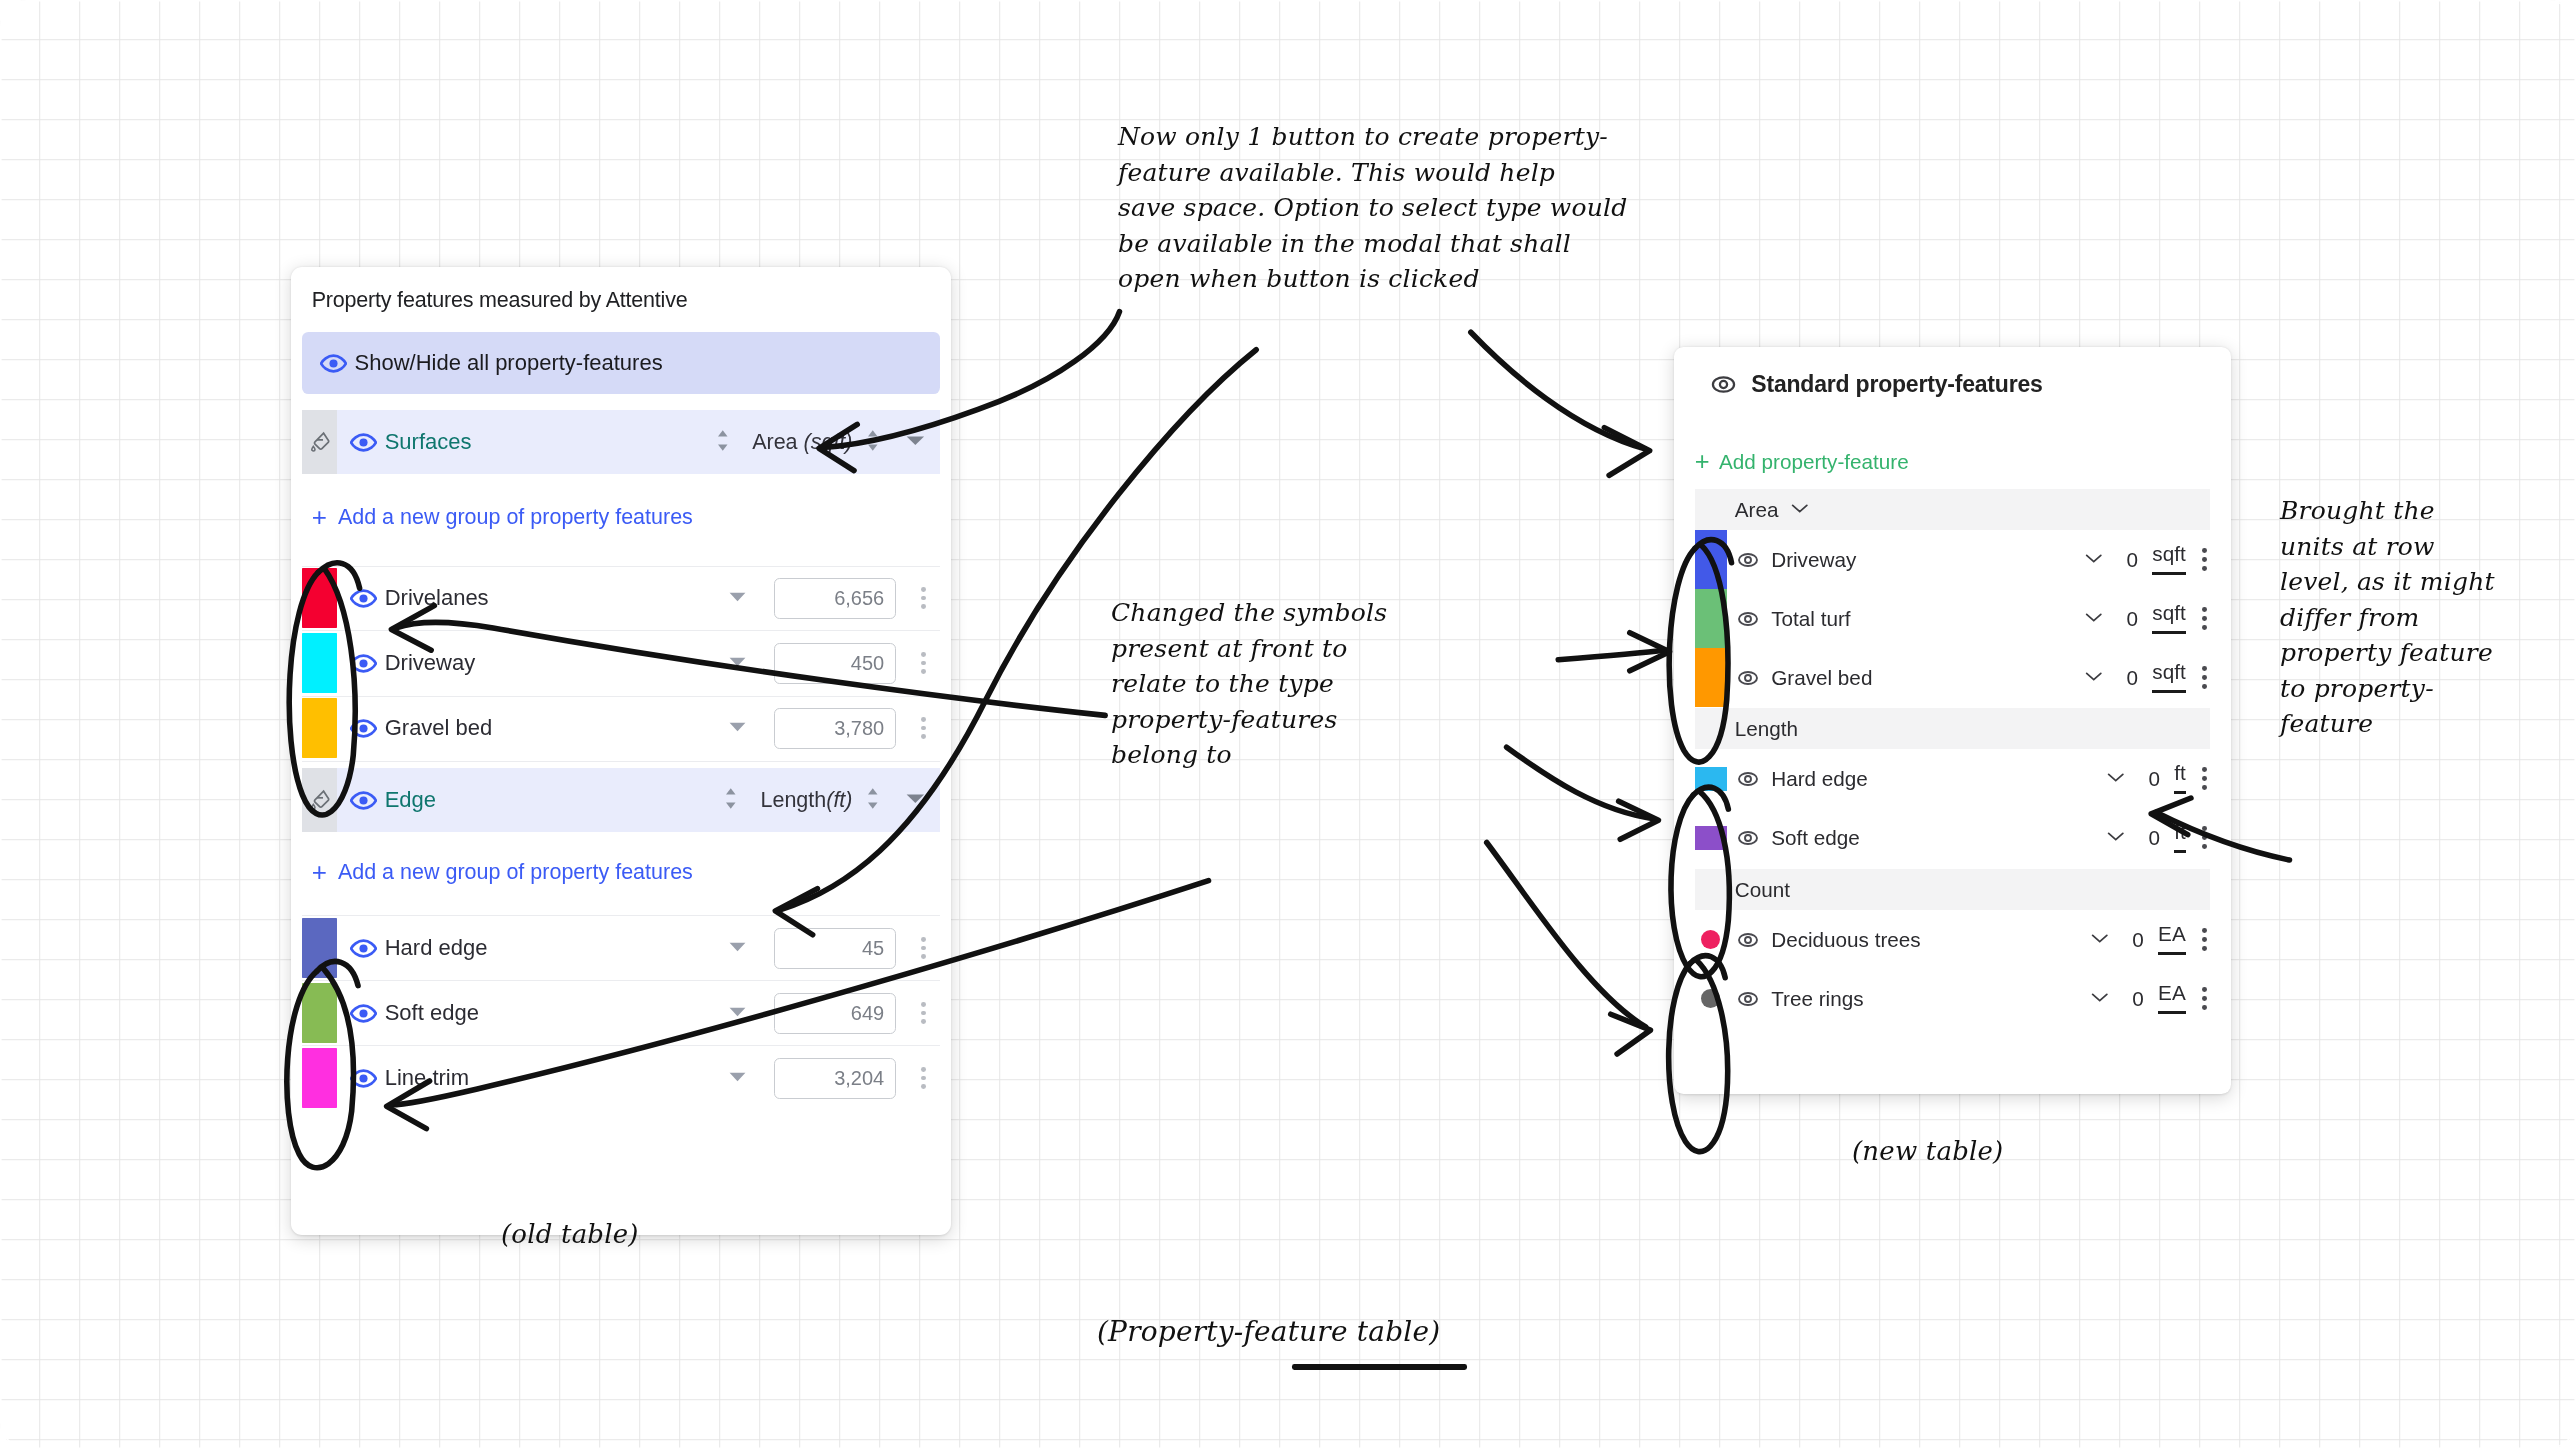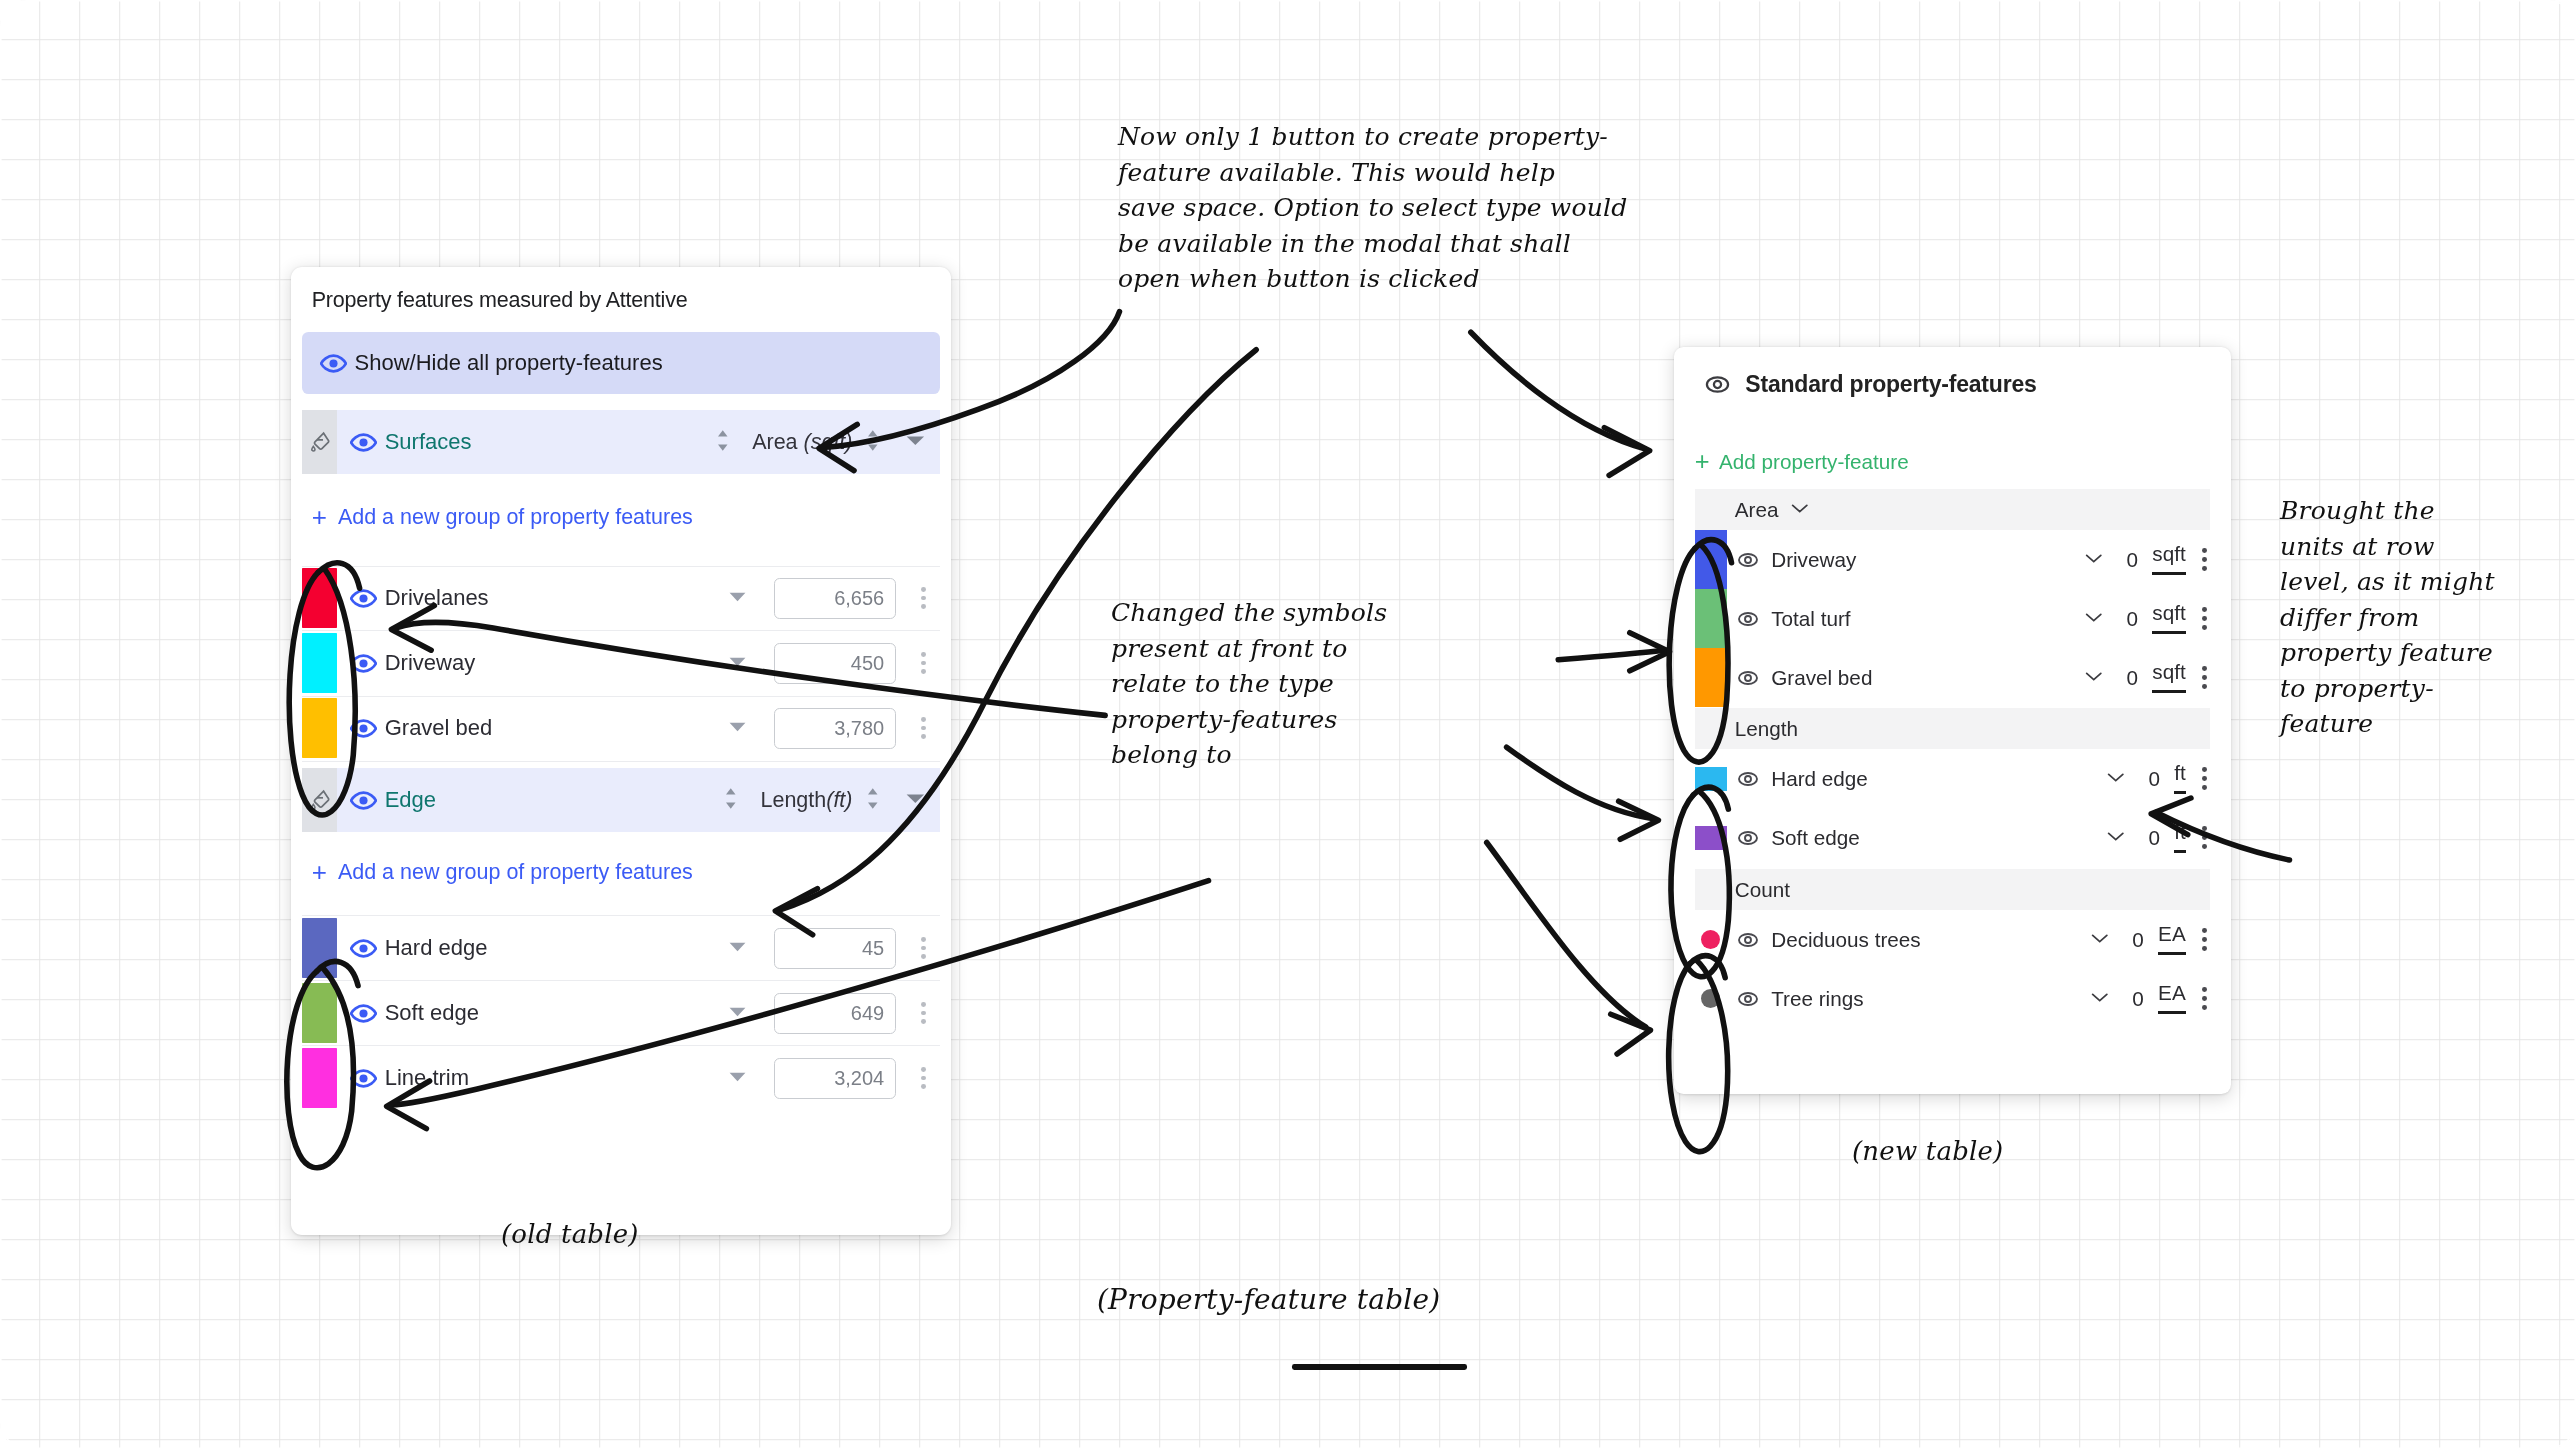--- a/index.html
+++ b/index.html
@@ -77,21 +77,21 @@
   .kebab-dots{display:flex;flex-direction:column;gap:4px;align-items:center;}
   .kebab-dots i{width:4.8px;height:4.8px;border-radius:50%;background:#b9bcc2;display:block;}
 
   
   #new-panel{
     position:absolute;left:1674px;top:347px;width:557px;height:747px;
     background:#fff;border-radius:9.5px;
     box-shadow:0 3.2px 17.5px rgba(0,0,0,.16), 0 0.8px 2.4px rgba(0,0,0,.10);
     overflow:hidden;
   }
-  .np-head{position:absolute;left:8px;top:0;width:644px;height:75px;display:flex;align-items:center;}
+  .np-head{position:absolute;left:14px;top:0;width:644px;height:75px;display:flex;align-items:center;}
   .np-head .eye-dark{margin-left:22px;flex:0 0 auto;}
   .np-head .t{font-size:23px;font-weight:bold;color:#222;margin-left:14.3px;letter-spacing:-0.2px;}
   .np-head .chev-up{margin-left:auto;margin-right:24px;}
 
   .np-add{
     position:absolute;left:20.7px;top:102px;display:flex;align-items:center;gap:9.5px;
     font-size:20.7px;color:#34b36d;
   }
   .np-add .plus{font-size:25.4px;line-height:1;color:#34b36d;}
 
@@ -121,21 +121,21 @@
   .hand{
     position:absolute;font-family:"DejaVu Serif",serif;color:#111;
     white-space:pre-line;line-height:1.42;font-size:25px;letter-spacing:0.2px;
     font-style:italic;
   }
   #ann-top{left:1118px;top:119px;width:636px;}
   #ann-mid{left:1111px;top:595px;width:429px;}
   #ann-right{left:2280px;top:493px;width:286px;}
   #lbl-old{left:501px;top:1216px;font-size:26px;}
   #lbl-new{left:1852px;top:1133px;font-size:26px;}
-  #lbl-main{left:1097px;top:1280px;font-size:28px;}
+  #lbl-main{left:1097px;top:1312px;font-size:28px;}
   #lbl-main-underline{
     position:absolute;left:1292px;top:1364px;width:175px;height:5.6px;background:#111;border-radius:2.4px;
   }
 
   svg.ink{position:absolute;left:0;top:0;width:2576px;height:1449px;pointer-events:none;}
 </style>
 </head>
 <body>
 
 <div id="canvas">

